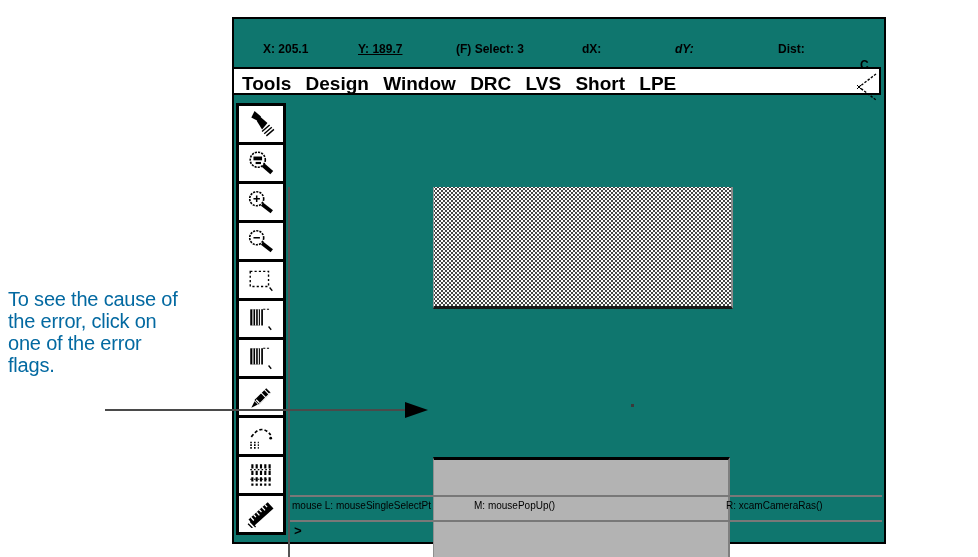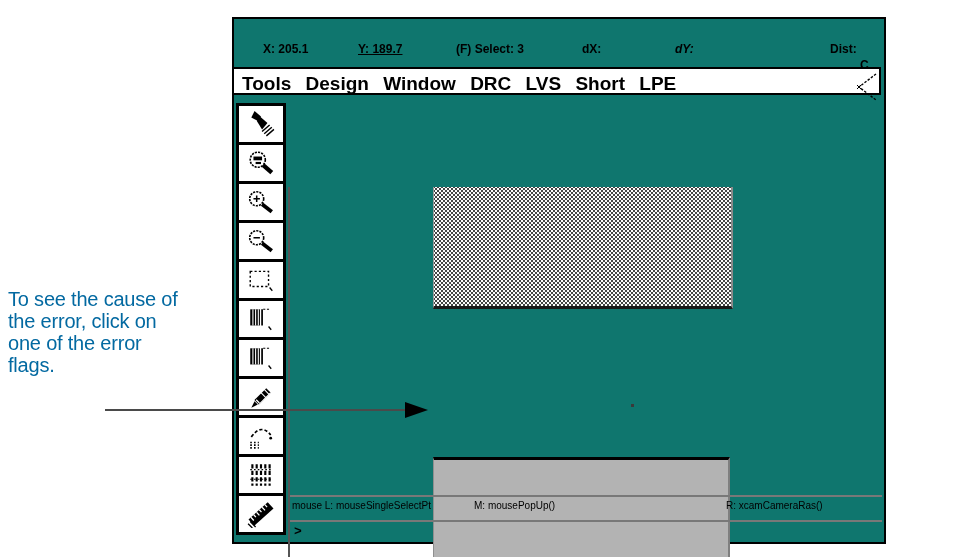--- a/index.html
+++ b/index.html
@@ -9,21 +9,21 @@
   }
   
   .annotation{position:absolute;left:8px;top:288px;width:190px;font-size:20px;line-height:22px;color:#0369a1;letter-spacing:-0.2px;}
   .arrow-line{position:absolute;left:105px;top:409px;width:302px;height:2px;background:#4a4a4a;z-index:60;}
   .arrow-head{position:absolute;left:405px;top:402px;width:0;height:0;z-index:60;
     border-left:23px solid #000;border-top:8px solid transparent;border-bottom:8px solid transparent;}
   
   .window{position:absolute;left:232px;top:17px;width:650px;height:523px;border:2px solid #000;background:#0f766e;}
   
   .sb{position:absolute;top:23px;font-size:12px;font-weight:bold;white-space:nowrap;}
-  .sb1{left:29px;} .sb2{left:124px;text-decoration:underline;} .sb3{left:222px;} .sb4{left:348px;} .sb5{left:441px;font-style:italic;} .sb6{left:555px;padding-left:41px;}
+  .sb1{left:29px;} .sb2{left:124px;text-decoration:underline;} .sb3{left:222px;} .sb4{left:348px;} .sb5{left:441px;font-style:italic;} .sb6{left:503px;padding-left:41px;}
   .sb-cmd{position:absolute;top:23px;left:626px;font-size:12px;font-weight:bold;margin-top:16px;}
   .sb-cmd sub{font-size:11px;position:relative;top:3px;left:3px;}
   
   .menubar{position:absolute;left:-2px;top:48px;width:649px;height:28px;border:2px solid #000;background:#fff;box-sizing:border-box;z-index:20;}
   .menubar-items{position:absolute;left:8px;top:4px;font-size:19px;font-weight:bold;letter-spacing:0;white-space:nowrap;}
   .menubar-items span{margin-right:9px;}
   .menu-pullright{position:absolute;right:0px;top:2px;width:24px;height:29px;}
   
   .toolbar{position:absolute;left:2px;top:84px;width:50px;z-index:30;}
   .tool{width:44px;height:36px;border:3px solid #000;margin-bottom:-3px;background:#fff;box-sizing:content-box;

